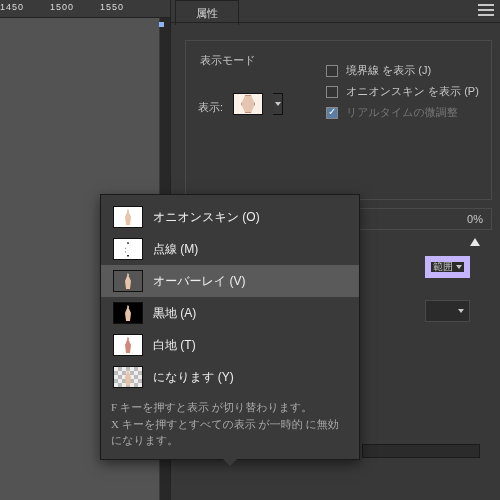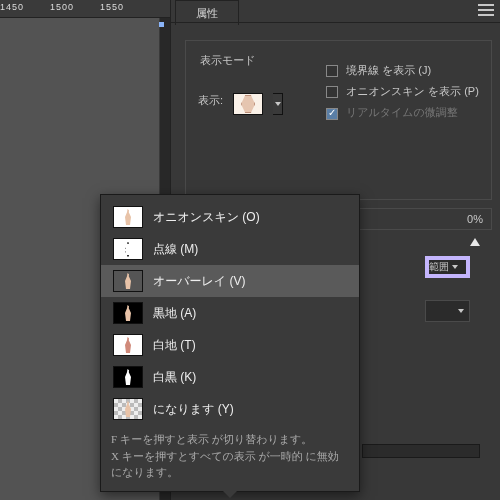--- a/index.html
+++ b/index.html
@@ -62,41 +62,41 @@
     height: 160px;
   }
   .group-title {
     position: absolute; top: -8px; left: 10px; background: #383838;
     padding: 0 4px; font-size: 11px; margin-top: 20px;
   }
   .row { display: flex; align-items: center; margin: 6px 0; gap: 8px; }
   .checkbox { width: 12px; height: 12px; border: 1px solid #888; background: #333; display:inline-block; flex:none; }
   .checkbox.checked { background:#5a7ea5; position:relative; }
   .checkbox.checked::after { content:"✓"; position:absolute; font-size:10px; left:1px; top:-2px; color:#fff; }
-  .disabled { color: #777; align-items: flex-end; }
-
-  .display-row { position: absolute; left: 14px; top: 86px; display:flex; align-items:flex-start; gap:10px; }
+  .disabled { color: #777; }
+
+  .display-row { position: absolute; left: 14px; top: 86px; display:flex; align-items:flex-end; gap:10px; }
   .display-label { color:#c8c8c8; font-size:11px; }
   .swatch {
     width: 30px; height: 22px; border:1px solid #111; background:#faf1e8;
     display:flex; align-items:center; justify-content:center;
     overflow:hidden;
   }
   .swatch::after { content:""; width:12px; height:16px; background:#e5c5b0; border:1px solid #ba8e78; clip-path: polygon(30% 0, 70% 0, 100% 50%, 70% 100%, 30% 100%, 0 50%);}
   .chev { width:10px; height:22px; border:1px solid #111; border-left:none; background:#3a3a3a; display:flex; align-items:center; justify-content:center; }
   .chev::after{content:""; width:0;height:0;border-left:3px solid transparent;border-right:3px solid transparent;border-top:4px solid #c8c8c8;}
 
   
   .check-stack { position:absolute; left:140px; top:16px; right:6px; }
 
   
   .behind1 { position:absolute; left:340px; top:208px; right:8px; height:22px; border:1px solid #4a4a4a; display:flex; align-items:center; justify-content:flex-end; padding:0 4px; background:#383838;}
   .behind1 .pct { margin-right:4px; }
   .triangle-white { position:absolute; left:470px; top:238px; width:0;height:0;border-left:5px solid transparent;border-right:5px solid transparent;border-bottom:8px solid #e8e8e8;}
-  .behind2 { position:absolute; left:425px; top:256px; width:45px; height:22px; border:4px solid #c4b5fd; background:#2b2b2b; display:flex; align-items:center; gap:3px;}
+  .behind2 { position:absolute; left:425px; top:256px; width:45px; height:22px; border:6px solid #c4b5fd; background:#2b2b2b; display:flex; align-items:center; justify-content:center; gap:3px;}
   .behind2 span { font-size:10px; }
   .behind2::after{content:""; width:0;height:0;border-left:3px solid transparent;border-right:3px solid transparent;border-top:4px solid #c8c8c8;}
   .behind3 { position:absolute; left:425px; top:300px; width:45px; height:22px; border:1px solid #4a4a4a; background:#2b2b2b; display:flex; align-items:center; justify-content:flex-end; padding-right:5px;}
   .behind3::after{content:""; width:0;height:0;border-left:3px solid transparent;border-right:3px solid transparent;border-top:4px solid #c8c8c8;}
   .behind-bar { position:absolute; left:362px; right:20px; top:444px; height:14px; background:#2b2b2b; border:1px solid #1a1a1a;}
 
   
   .popup {
     position: absolute; left: 100px; top: 148px; width: 260px;
     background: #3a3a3a; border: 1px solid #1a1a1a;
@@ -228,26 +228,20 @@
       </div>
     <span class="item-label">黒地 (A)</span>
   </div>
   <div class="item">
     <div class="thumb white">
         <div class="silhouette red"></div>
       </div>
     <span class="item-label">白地 (T)</span>
   </div>
   <div class="item">
-    <div class="thumb black">
-        <div class="silhouette light"></div>
-      </div>
-    <span class="item-label">白黒 (K)</span>
-  </div>
-  <div class="item">
     <div class="thumb checker">
         <div class="silhouette"></div>
       </div>
     <span class="item-label">になります (Y)</span>
   </div>
   <div class="popup-footer">
     <div>F キーを押すと表示 が切り替わります。</div>
     <div>X キーを押すとすべての表示 が一時的 に無効 になります。</div>
   </div>
   <div class="popup-arrow"></div>

